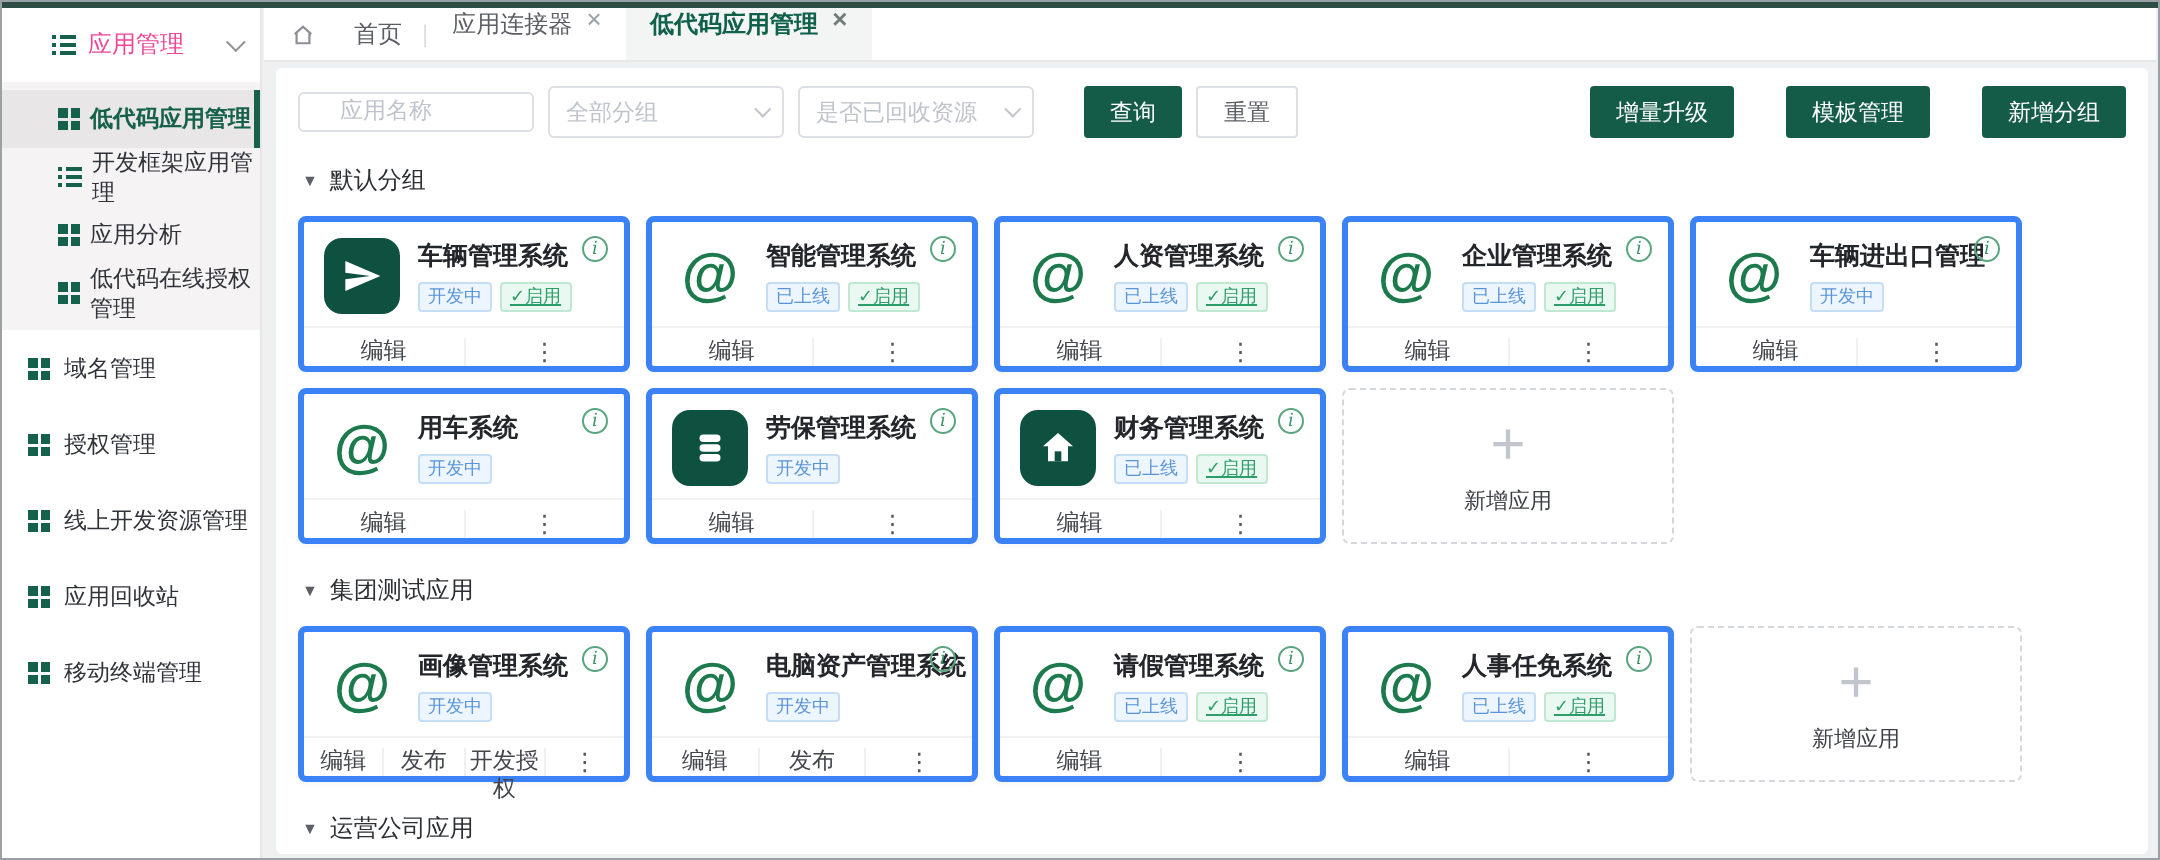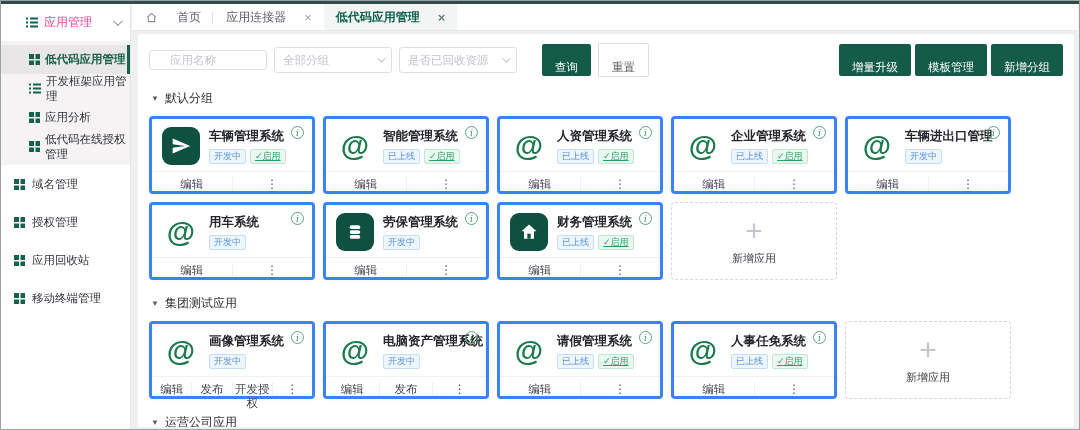--- a/index.html
+++ b/index.html
@@ -25,45 +25,45 @@
                      border-right:3px solid #156149; }
   .side-item { display:flex; align-items:center; height:38px; padding-left:13px;
                font-size:11.5px; color:#303339; cursor:pointer; background:#fff; }
   .side-item .ico { margin-right:7px; display:inline-flex; }
 
   
   .tabbar { position:absolute; left:131px; top:3px; right:1px; height:27px; background:#fff;
             border-bottom:1px solid #e8e8e8; display:flex; align-items:stretch; font-size:12px; }
   .tab-home { display:flex; align-items:center; gap:20px; padding:0 10px 0 14px; color:#5c6066; cursor:pointer; }
   .tab-sep { align-self:center; color:#dcdee2; }
-  .tab { display:flex; align-items:center; gap:18px; padding:0 12px; color:#5c6066; cursor:pointer; }
+  .tab { display:flex; gap:7px; padding:0 12px; color:#5c6066; cursor:pointer;font-family:Liberation Mono, monospace; }
   .tab .close { color:#9aa0a6; font-size:13px; line-height:1; }
   .tab.active { background:#f2f5f4; color:#10604a; font-weight:bold; }
   .tab.active .close { color:#6f7d78; }
 
   
   .panel { position:absolute; left:137px; top:33px; right:5px; bottom:2px; background:#fff;
            border-radius:3px; padding:9px 11px; overflow:hidden; }
 
   .filter-row { display:flex; align-items:center; gap:7px; margin-bottom:13px; }
   .f-input { width:118px; height:20px; border:1px solid #dcdfe6; border-radius:3px;
              font-size:11.5px; padding:0 20px; color:#333; outline:none;
              font-family:"Liberation Sans","DejaVu Sans",sans-serif; }
   .f-input::placeholder { color:#bfc4cc; }
   .select { width:118px; height:26px; border:1px solid #dcdfe6; border-radius:3px;
             display:flex; align-items:center; padding:0 8px; cursor:pointer; background:#fff; }
   .select .sel-text { font-size:11.5px; color:#bfc4cc; white-space:nowrap; overflow:hidden; }
   .select .sel-chev { margin-left:auto; width:6px; height:6px; border-right:1.3px solid #c0c4cc;
                       border-bottom:1.3px solid #c0c4cc; transform:rotate(45deg) translateY(-2px); }
-  .btn { height:26px; padding:16px 13px; font-size:11.5px; border-radius:2px; cursor:pointer;
+  .btn { height:26px; padding:4px 13px; font-size:11.5px; border-radius:2px; cursor:pointer;
          border:none; font-family:"Liberation Sans","DejaVu Sans",sans-serif; }
   .btn.primary { background:#155c48; color:#fff; }
   .btn.ghost { background:#fff; color:#5c6066; border:1px solid #dcdfe6; }
   .btn.search { margin-left:18px; }
-  .right-actions { margin-left:auto; display:flex; gap:4px; }
+  .right-actions { margin-left:auto; display:flex; gap:26px; }
 
   
   .group { margin-bottom:15px; }
   .group-header { display:flex; align-items:center; font-size:12px; color:#2c2f33;
                   margin:2px 0 9px 2px; cursor:pointer; }
   .group-header .caret { font-size:8px; color:#5c6066; margin-right:6px; }
   .grid { display:grid; grid-template-columns:repeat(5,166px); gap:8px; }
   .card { position:relative; background:#fff; border:3px solid #3b82f6; border-radius:4px;
           box-shadow:0 1px 3px rgba(0,0,0,.04); height:78px; }
   .card-body { display:flex; align-items:center; padding:8px 10px 6px; height:52px; }
@@ -186,20 +186,31 @@
     </div>
     <div class="side-item">
       <span class="ico">
           <svg class="mi" width="11" height="11" viewBox="0 0 11 11">
             <rect width="5" height="5" fill="#15614b"></rect>
             <rect x="6.5" width="4.5" height="5" fill="#15614b"></rect>
             <rect y="6.5" width="5" height="4.5" fill="#15614b"></rect>
             <rect x="6.5" y="6.5" width="4.5" height="4.5" fill="#15614b"></rect>
           </svg>
         </span>
+      <span>线上开发资源管理</span>
+    </div>
+    <div class="side-item">
+      <span class="ico">
+          <svg class="mi" width="11" height="11" viewBox="0 0 11 11">
+            <rect width="5" height="5" fill="#15614b"></rect>
+            <rect x="6.5" width="4.5" height="5" fill="#15614b"></rect>
+            <rect y="6.5" width="5" height="4.5" fill="#15614b"></rect>
+            <rect x="6.5" y="6.5" width="4.5" height="4.5" fill="#15614b"></rect>
+          </svg>
+        </span>
       <span>应用回收站</span>
     </div>
     <div class="side-item">
       <span class="ico">
           <svg class="mi" width="11" height="11" viewBox="0 0 11 11">
             <rect width="5" height="5" fill="#15614b"></rect>
             <rect x="6.5" width="4.5" height="5" fill="#15614b"></rect>
             <rect y="6.5" width="5" height="4.5" fill="#15614b"></rect>
             <rect x="6.5" y="6.5" width="4.5" height="4.5" fill="#15614b"></rect>
           </svg>

